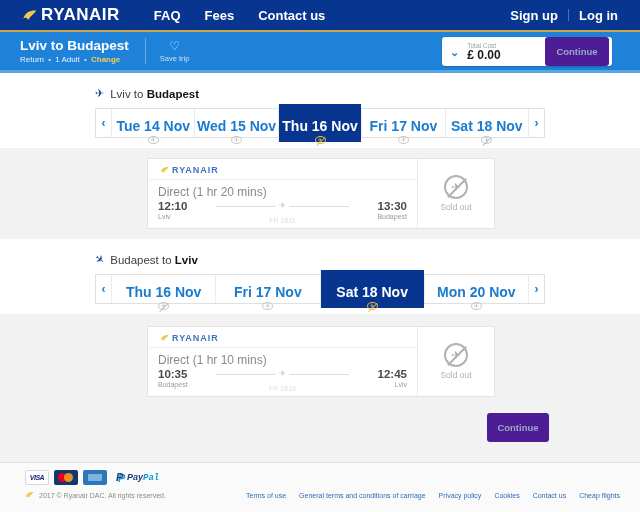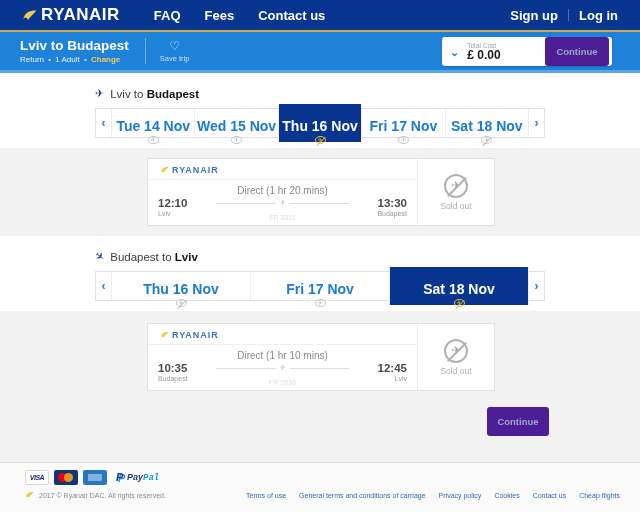--- a/index.html
+++ b/index.html
@@ -58,21 +58,21 @@
 
   
   .result-panel { background:#f2f2f2; margin-top:10px; padding:10px 0; }
   .result-panel.grow { flex:1; }
   .flight-card { width:348px; margin-left:147px; background:#fff; border:1px solid #e3e3e3; display:flex; }
   .fc-left { flex:1; border-right:1px solid #eaeaea; }
   .fc-logo-row { display:flex; align-items:center; gap:3px; padding:6px 12px 4px; border-bottom:1px solid #f0f0f0; }
   .fc-logo-harp { width:9px; height:8px; }
   .fc-logo-name { font-size:9px; font-weight:bold; color:#3c74bd; letter-spacing:1px; }
   .fc-flight { position:relative; padding:5px 10px 8px; }
-  .fc-duration { text-align:center; font-size:10px; color:#8a8a8a; margin-bottom:1px; }
+  .fc-duration { font-size:12px; color:#8a8a8a; margin-bottom:1px; }
   .fc-times { display:flex; align-items:center; }
   .fc-endpoint { width:52px; }
   .fc-endpoint.right { text-align:right; }
   .fc-time { font-size:11.5px; font-weight:bold; color:#4a4a4a; line-height:12px; }
   .fc-city { font-size:7px; color:#9a9a9a; margin-top:1px; }
   .fc-line { flex:1; height:1px; background:#ddd; position:relative; margin:0 6px 8px; }
   .line-plane { position:absolute; left:50%; top:-5px; transform:translateX(-50%); background:#fff; padding:0 4px; font-size:8px; color:#c5c5c5; }
   .fc-number { position:absolute; left:50%; transform:translateX(-50%); bottom:4px; font-size:7px; color:#dedede; }
   .fc-soldout { width:76px; display:flex; flex-direction:column; align-items:center; justify-content:center; gap:3px; }
   .so-circ { width:24px; height:24px; border:2px solid #b2b2b2; border-radius:50%; display:flex; align-items:center; justify-content:center; font-size:11px; color:#9a9a9a; position:relative; }
@@ -230,20 +230,24 @@
       <span class="circ crossed">✈</span>
     </div>
     <div class="date-cell">
       <span class="date-label">Fri 17 Nov</span>
       <span class="circ">✈</span>
     </div>
     <div class="date-cell selected">
       <span class="date-label">Sat 18 Nov</span>
       <span class="circ crossed">✈</span>
     </div>
+    <div class="date-cell">
+      <span class="date-label">Mon 20 Nov</span>
+      <span class="circ">✈</span>
+    </div>
     <span class="car-arrow">›</span>
   </div>
 
   <div class="result-panel grow">
     <div class="flight-card" style="margin-top:2px">
       <div class="fc-left">
         <div class="fc-logo-row">
           <svg class="fc-logo-harp" viewBox="0 0 24 20">
               <path d="M2 15 C5 4, 15 1, 23 2 C19 8, 14 10, 10 17 C8 13, 4 13, 2 15 Z" fill="#f0c850"></path>
             </svg>

